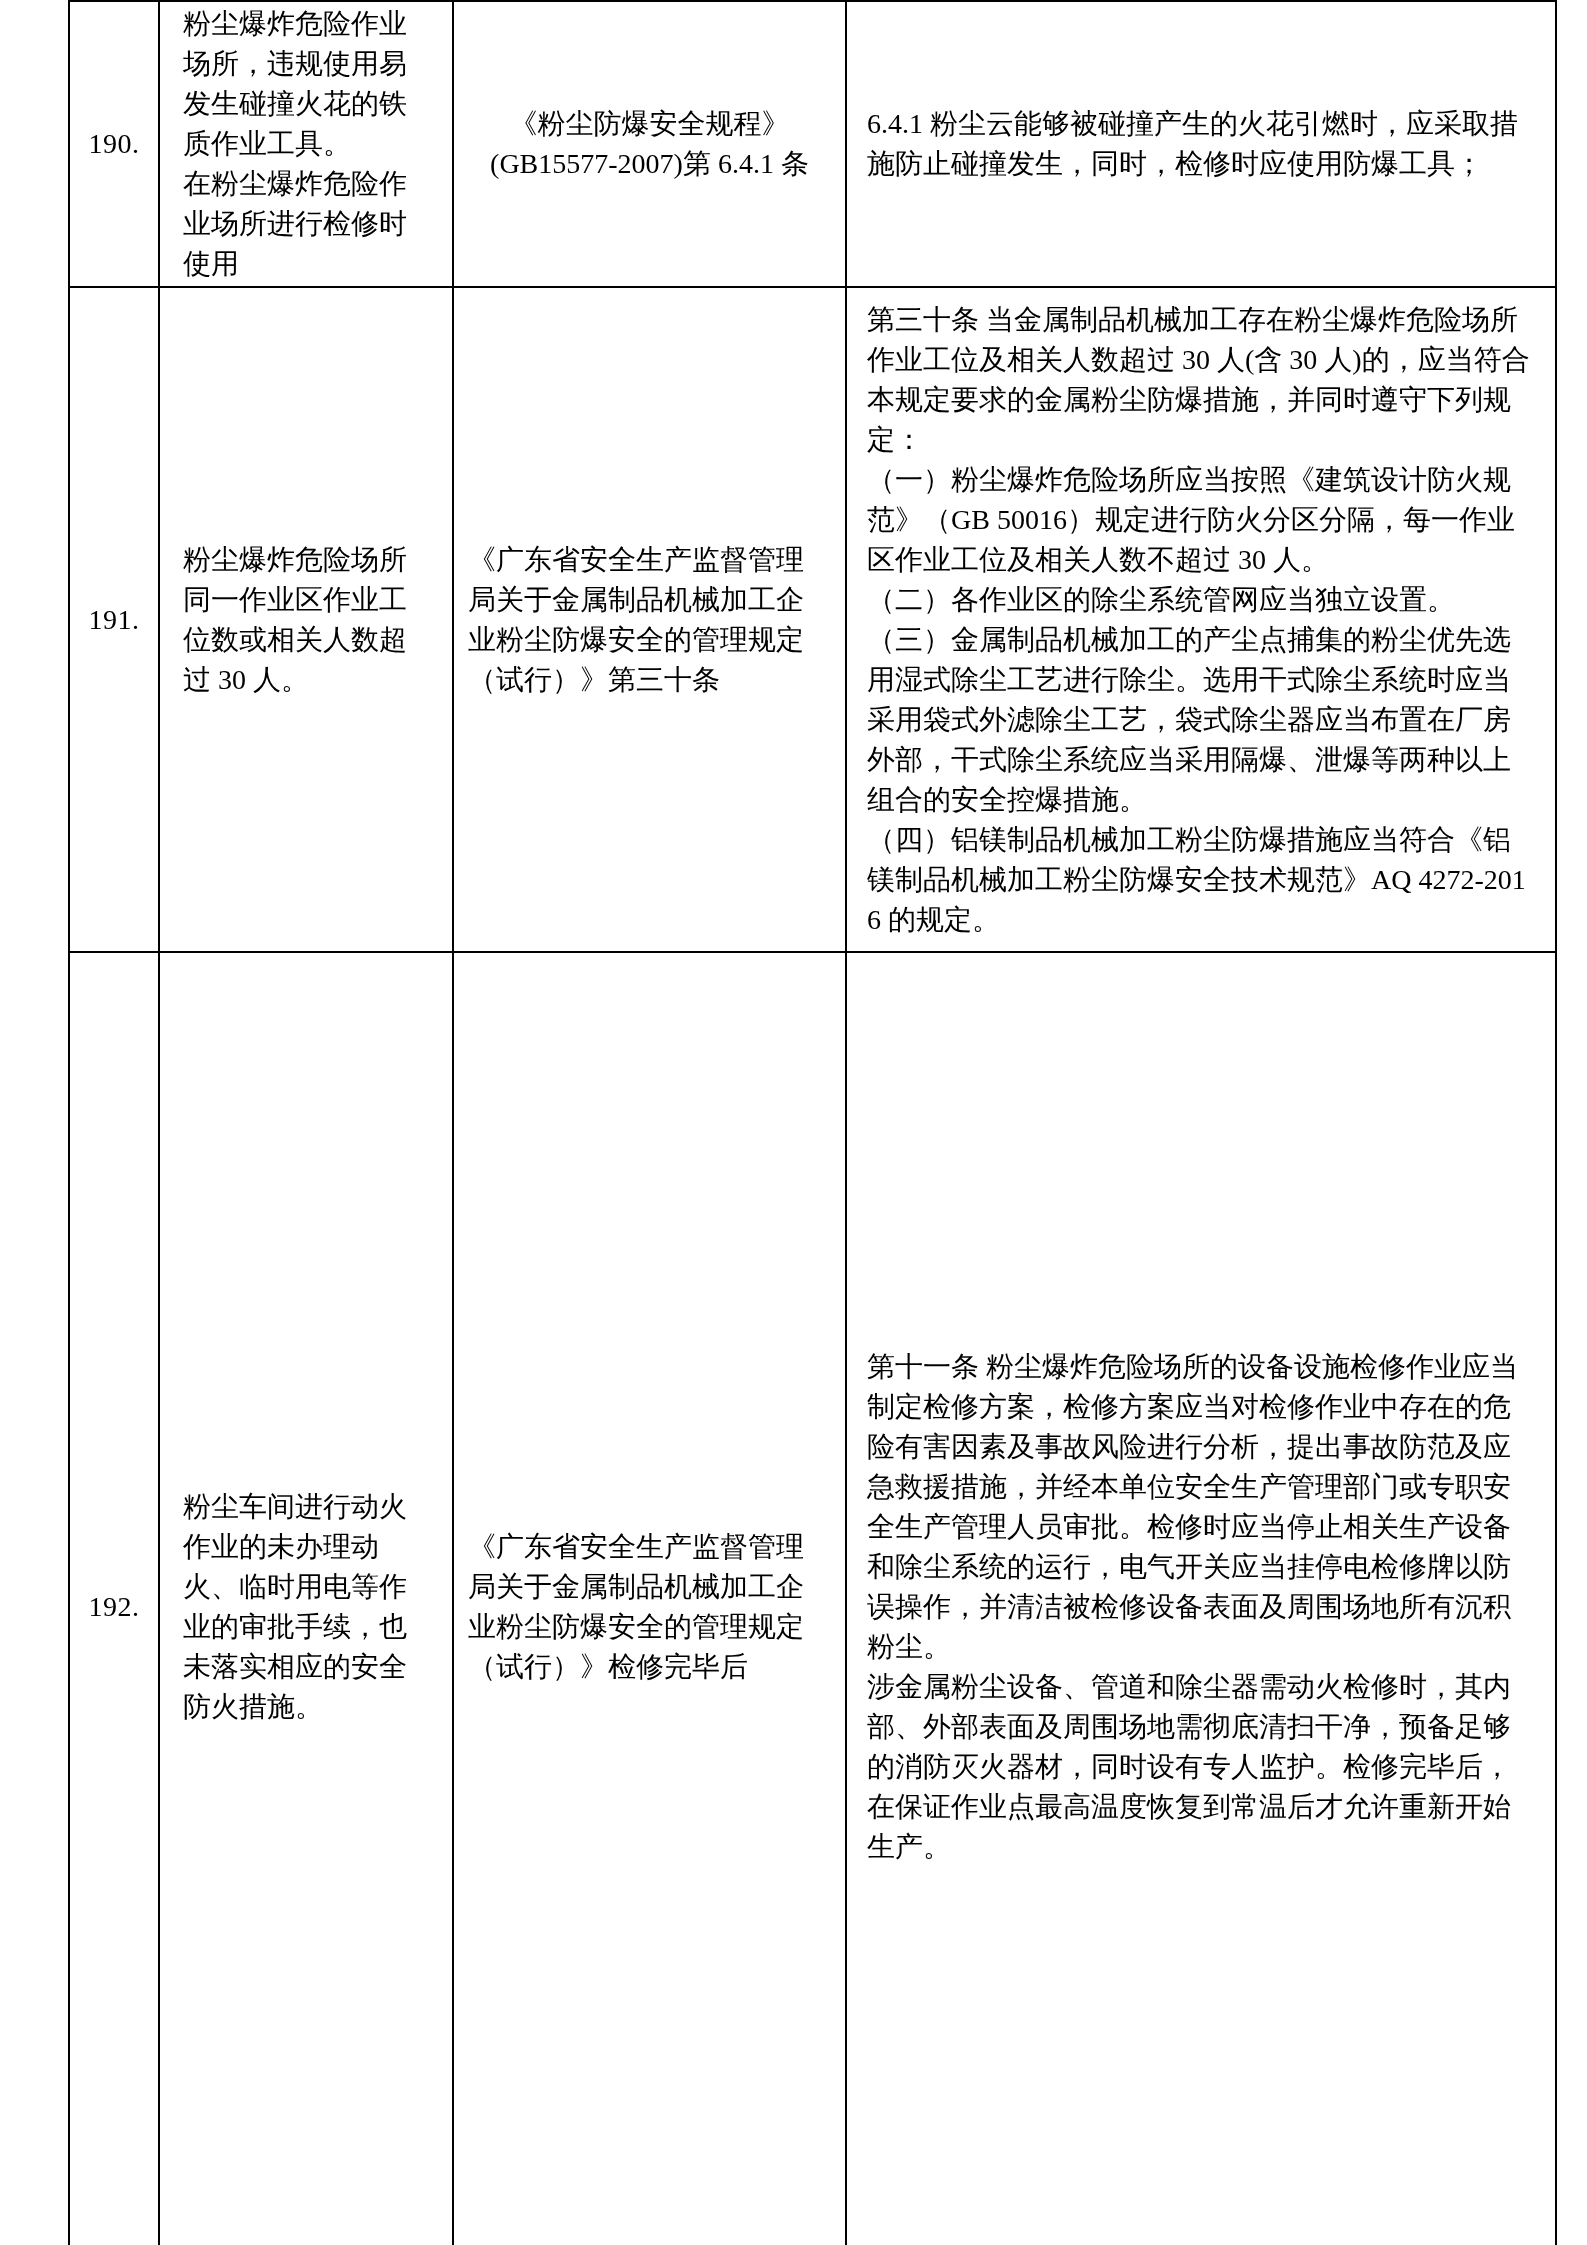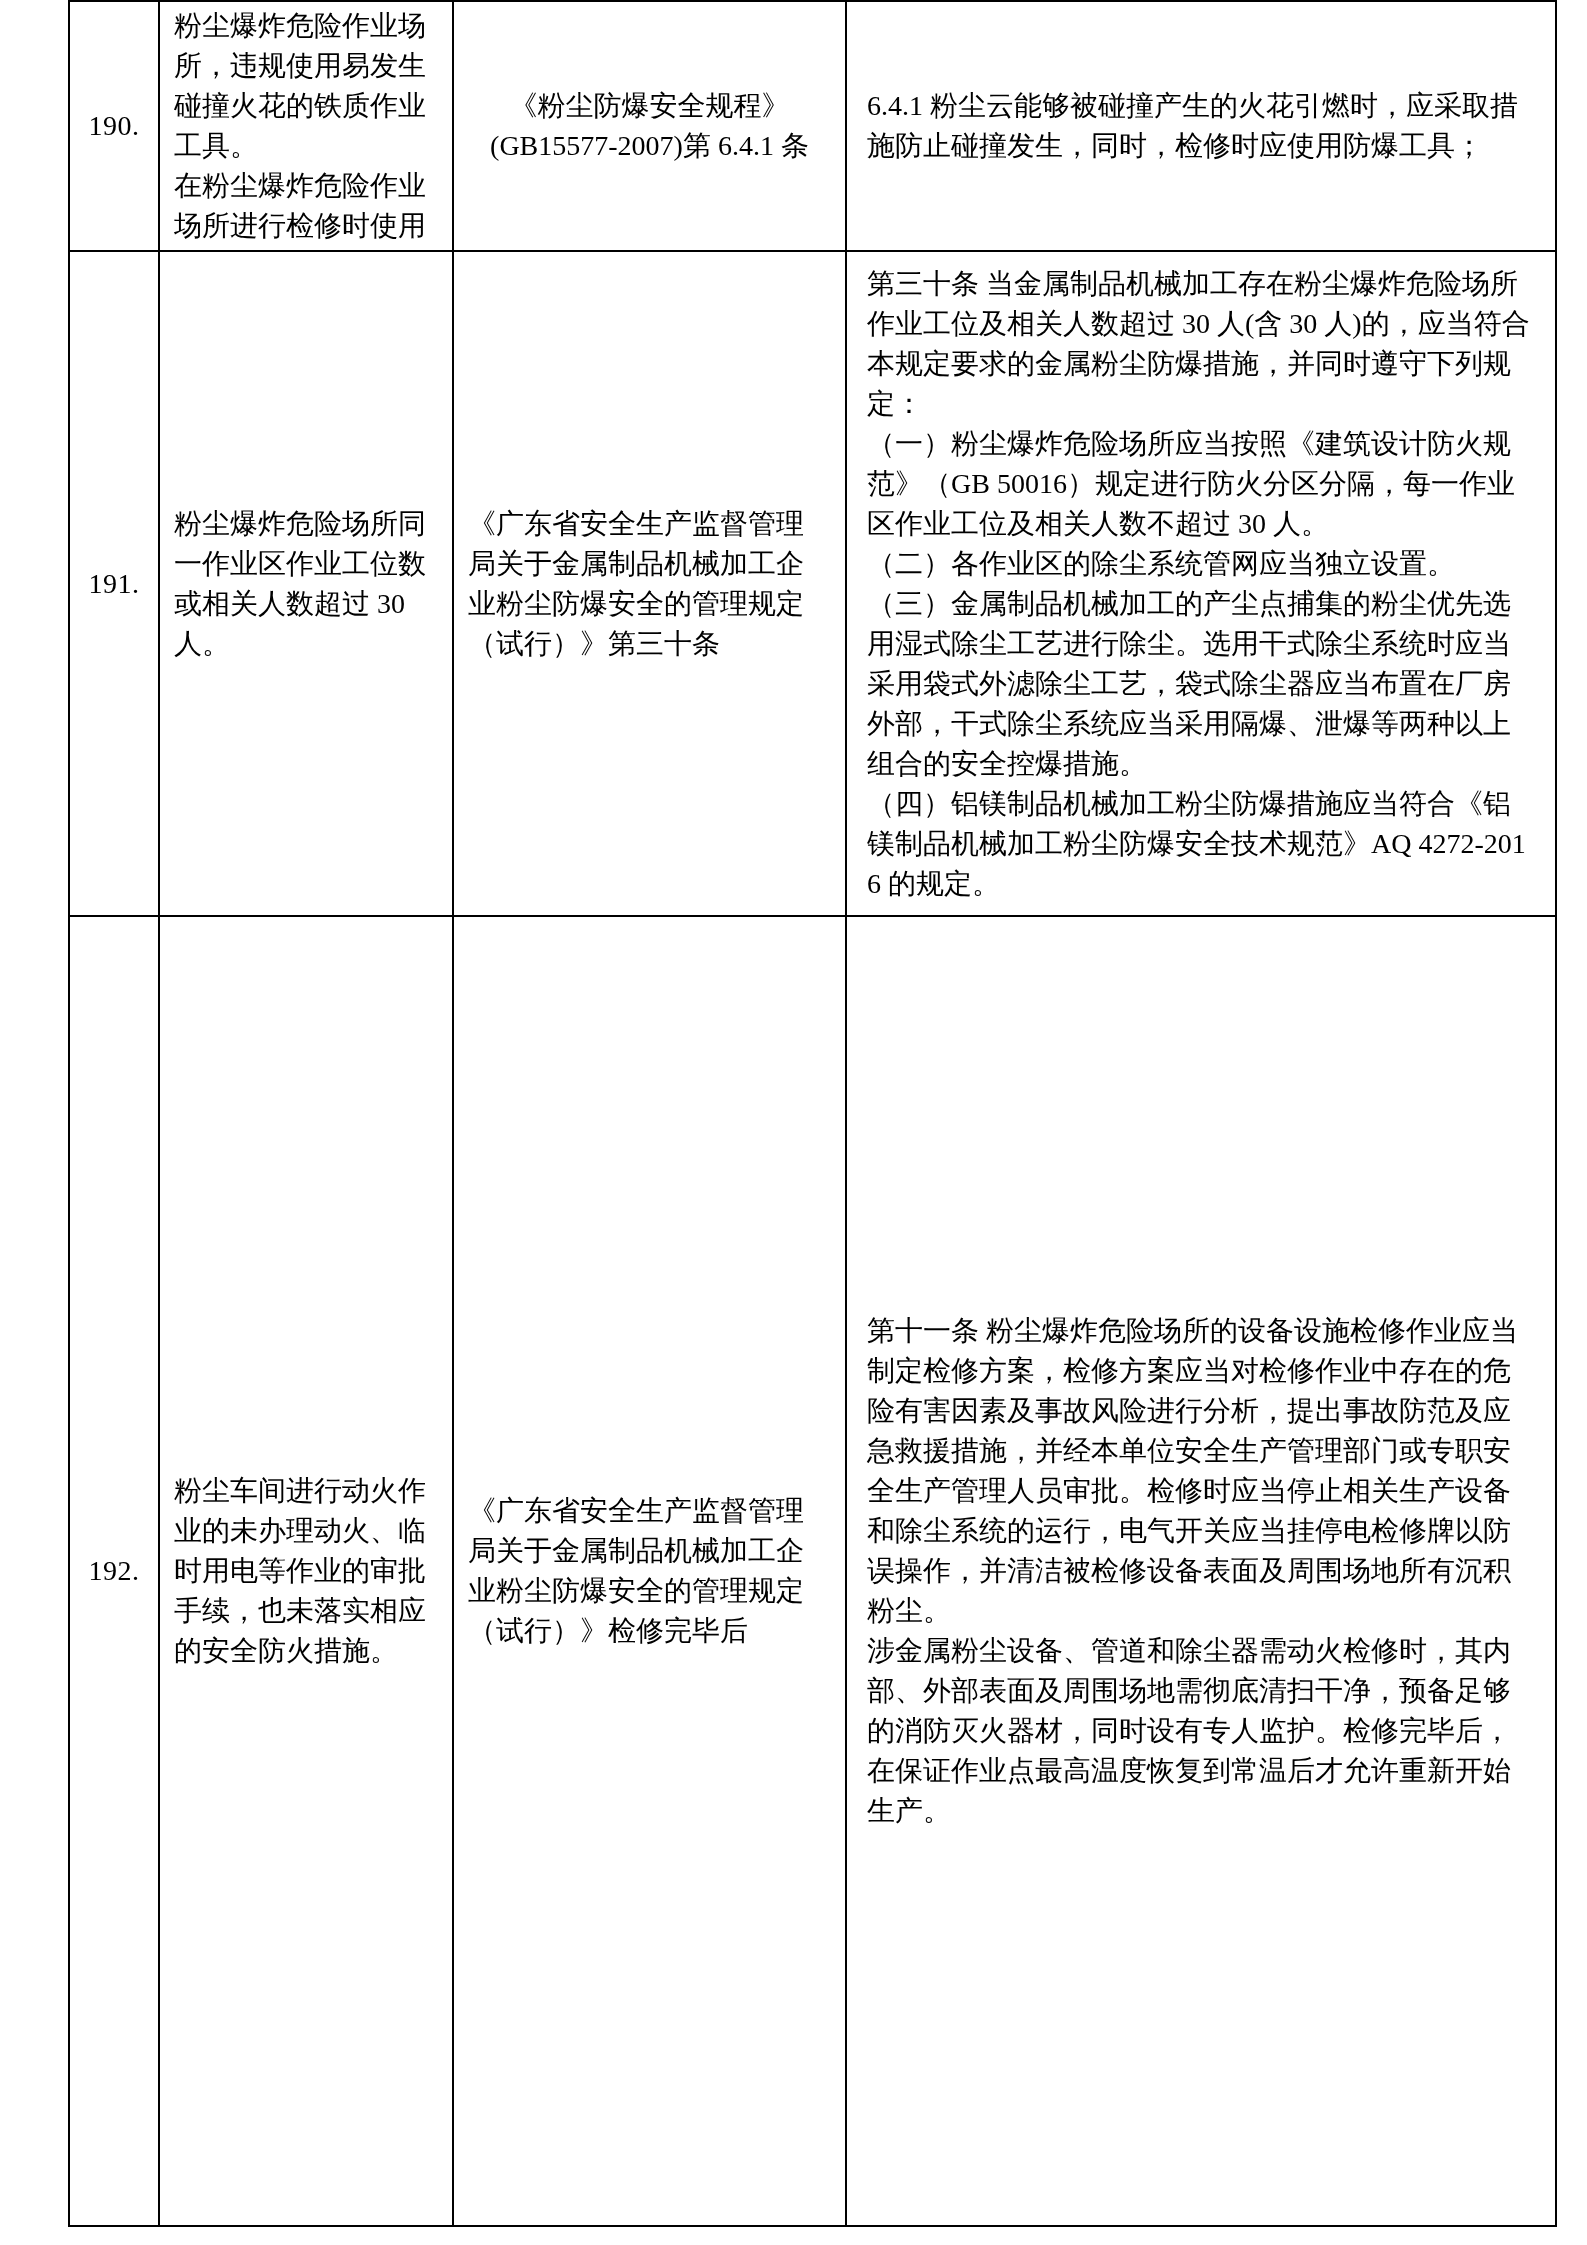--- a/index.html
+++ b/index.html
@@ -32,21 +32,21 @@
     word-break: break-all;
     overflow: hidden;
     box-sizing: border-box;
   }
   td.c-num {
     text-align: center;
     font-size: 28px;
     letter-spacing: 0.5px;
   }
   td.c-violation {
-    padding: 2px 14px;
+    padding: 2px 23px;
     text-align: left;
   }
   td.c-basis {
     padding: 8px 14px;
     text-align: left;
   }
   td.c-basis.center {
     text-align: center;
   }
   td.c-detail {

